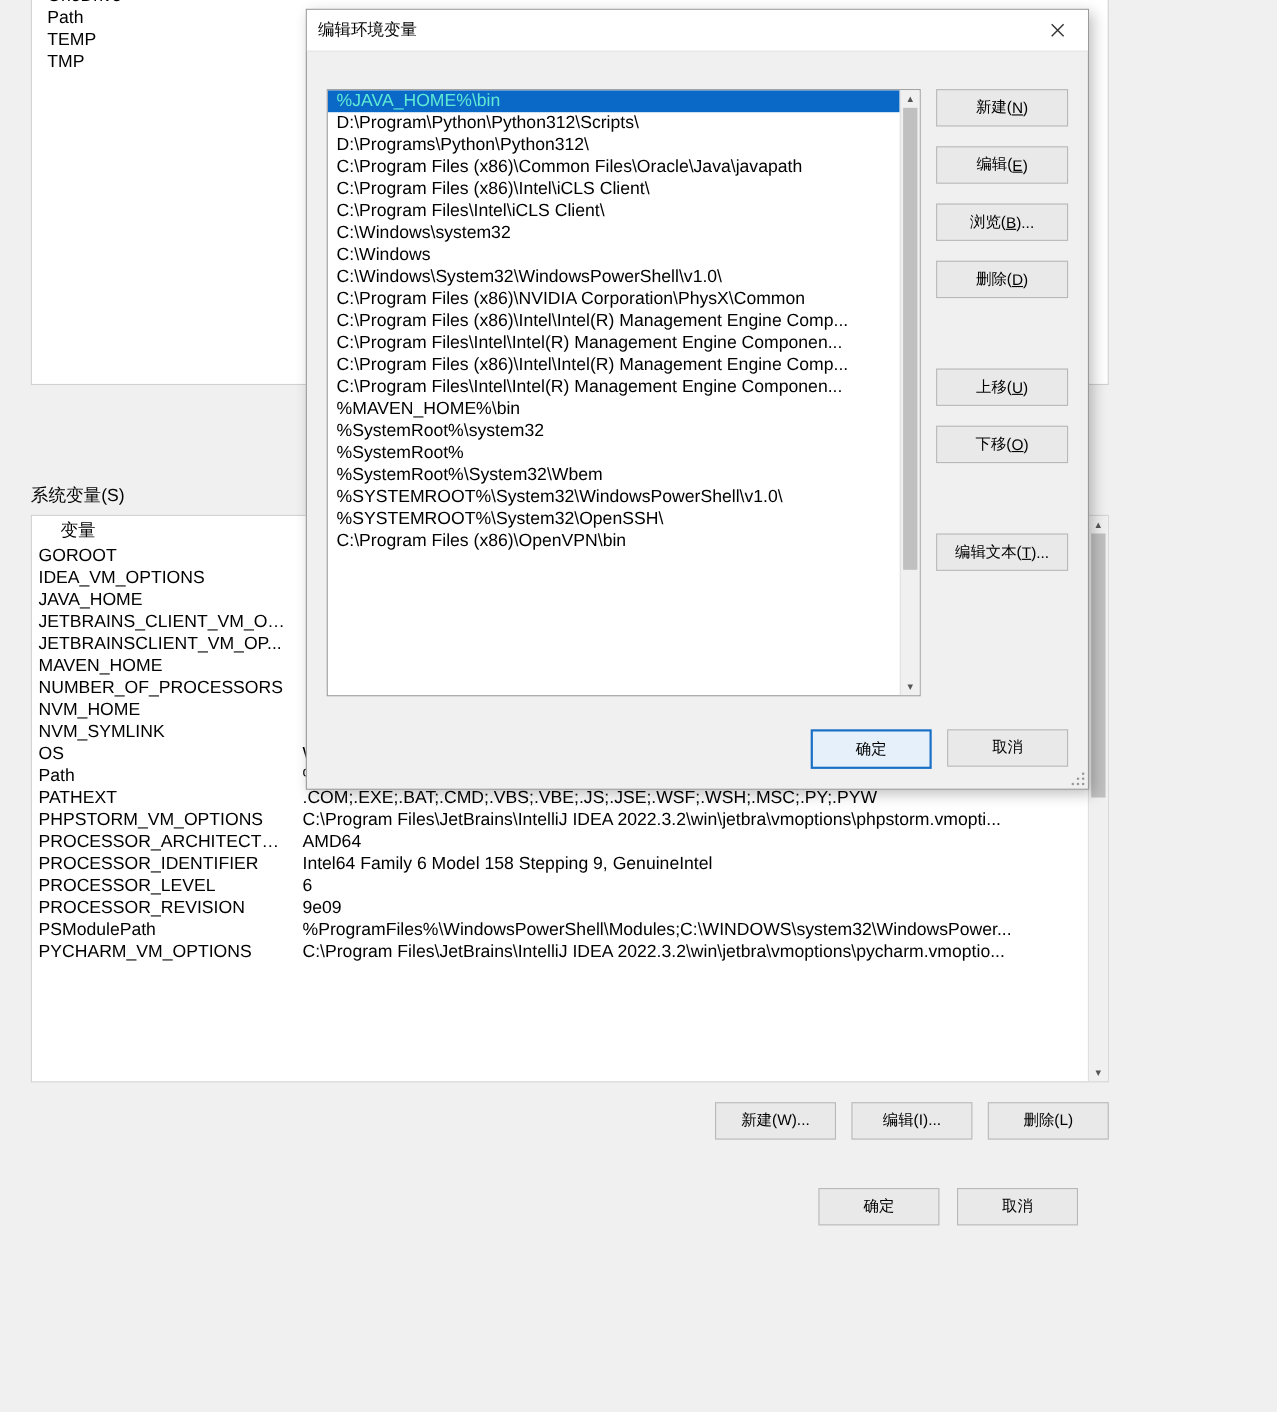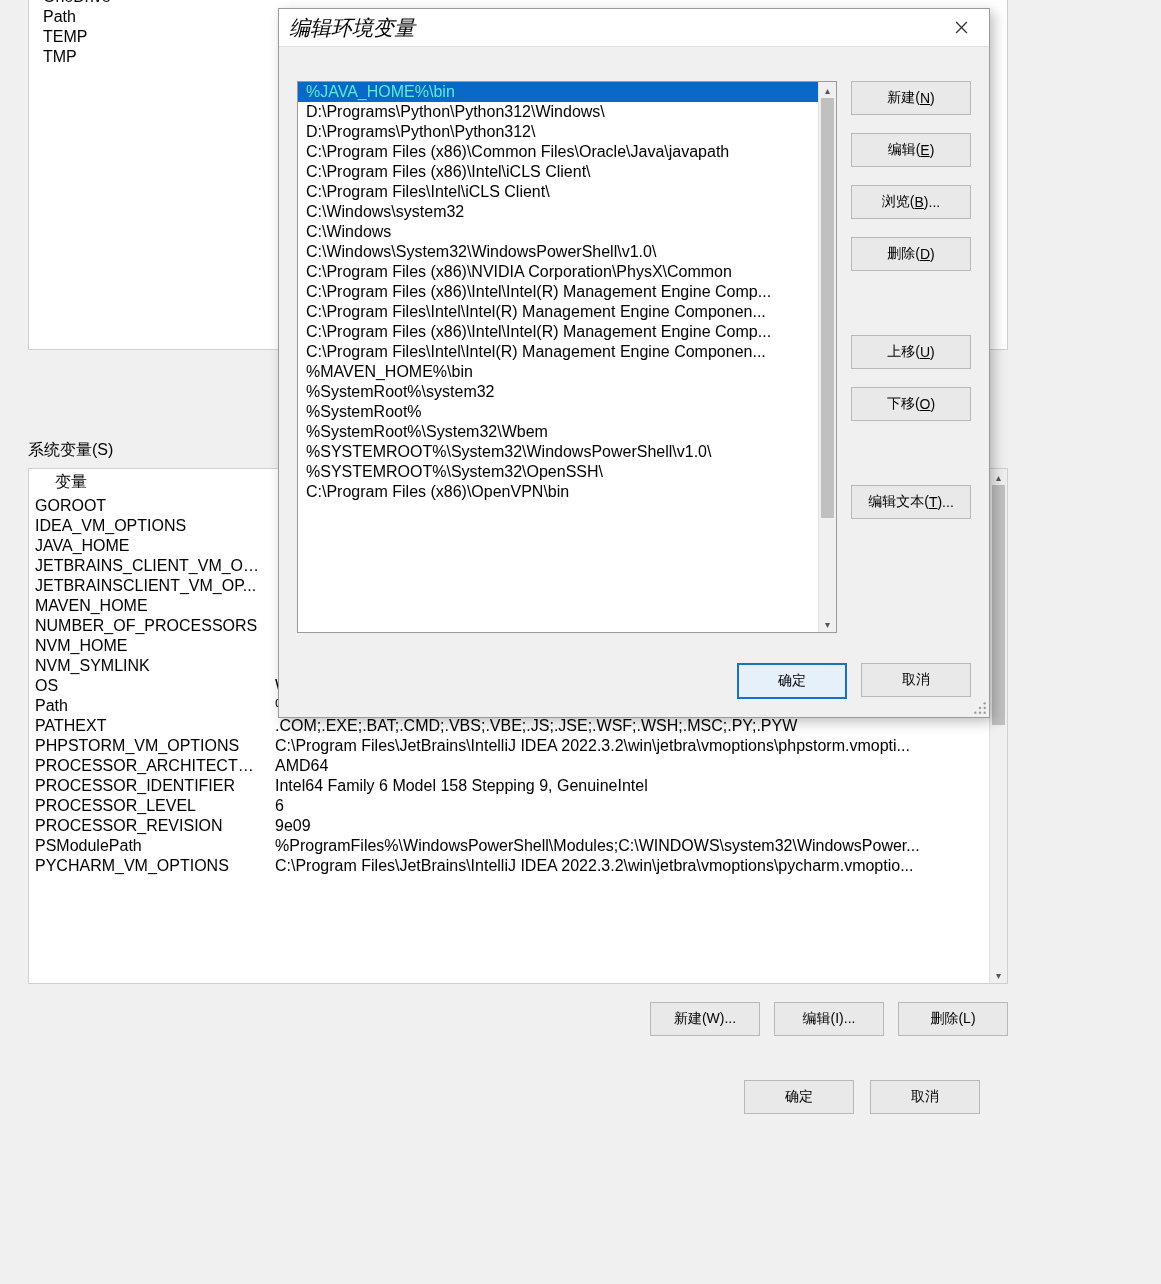--- a/index.html
+++ b/index.html
@@ -131,21 +131,21 @@
   }
   .dlg-titlebar {
     height: 38px;
     display: flex;
     align-items: center;
     justify-content: space-between;
     padding: 0 10px;
     background: #fff;
     border-bottom: 1px solid #e0e0e0;
   }
-  .dlg-title { font-size: 21px; font-style: italic; }
+  .dlg-title { font-size: 15px; }
   .dlg-close {
     width: 36px; height: 28px;
     display: flex; align-items: center; justify-content: center;
     cursor: pointer;
   }
   .dlg-close svg { width: 13px; height: 13px; }
   .dlg-body {
     position: relative;
     height: calc(100% - 38px);
   }
@@ -297,21 +297,21 @@
     <span class="dlg-close">
       <svg viewBox="0 0 12 12">
           <path d="M1 1 L11 11 M11 1 L1 11" stroke="#333" stroke-width="1.2" fill="none"></path>
         </svg>
     </span>
   </div>
   <div class="dlg-body">
     <div class="path-listbox">
       <div class="path-list" id="path-list">
           <div class="path-item selected">%JAVA_HOME%\bin</div>
-          <div class="path-item">D:\Programs\Python\Python312\Windows\</div>
+          <div class="path-item">D:\Program\Python\Python312\Scripts\</div>
           <div class="path-item">D:\Programs\Python\Python312\</div>
           <div class="path-item">C:\Program Files (x86)\Common Files\Oracle\Java\javapath</div>
           <div class="path-item">C:\Program Files (x86)\Intel\iCLS Client\</div>
           <div class="path-item">C:\Program Files\Intel\iCLS Client\</div>
           <div class="path-item">C:\Windows\system32</div>
           <div class="path-item">C:\Windows</div>
           <div class="path-item">C:\Windows\System32\WindowsPowerShell\v1.0\</div>
           <div class="path-item">C:\Program Files (x86)\NVIDIA Corporation\PhysX\Common</div>
           <div class="path-item">C:\Program Files (x86)\Intel\Intel(R) Management Engine Comp...</div>
           <div class="path-item">C:\Program Files\Intel\Intel(R) Management Engine Componen...</div>

